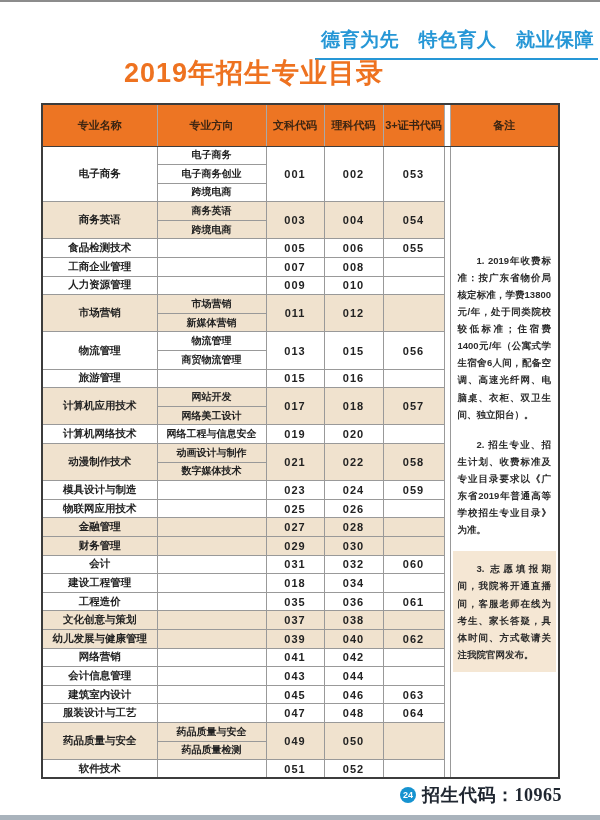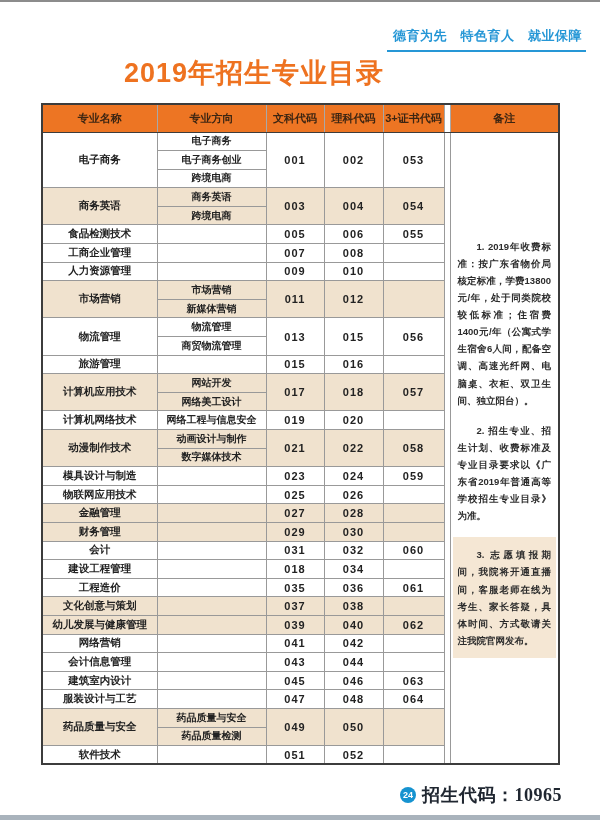--- a/index.html
+++ b/index.html
@@ -8,46 +8,46 @@
     position:relative;
     width:600px; height:820px;
     background:#ffffff;
     overflow:hidden;
     font-family:"Liberation Sans","DejaVu Sans",sans-serif;
   }
   .edge-top { position:absolute; top:0; left:0; width:600px; height:2px; background:#8c8c8c; }
   .edge-bottom { position:absolute; bottom:0; left:0; width:600px; height:5px; background:#a9b3bc; }
 
   .slogan {
-    position:absolute; top:27px; right:14px;
+    position:absolute; top:27px; right:2px;
     min-width:192px;
     padding:0 4px 5px 6px;
     border-bottom:2px solid #2697d6;
-    color:#2697d6; font-size:13px; font-weight:bold;
+    color:#2697d6; font-size:19px; font-weight:bold;
     letter-spacing:0.5px; text-align:left; white-space:nowrap;
   }
   .page-title {
     position:absolute; top:55px; left:0; width:508px;
     text-align:center;
     font-size:27px; font-weight:bold; color:#ee7220; letter-spacing:1px;
   }
 
   table.catalog {
     position:absolute; top:103px; left:41px;
     width:517px;
     border-collapse:collapse; table-layout:fixed;
     border:2px solid #3c3c3c;
   }
   .catalog th, .catalog td {
     border:1px solid #999;
     text-align:center; vertical-align:middle;
     overflow:hidden;
     color:#222;
   }
-  .catalog thead tr { height:28px;margin-left:38px; }
+  .catalog thead tr { height:42px;margin-left:38px; }
   .catalog thead th {
     background:#ed7523;
     color:#3c2512;
     font-size:11px; font-weight:bold;
     border-color:#a8a8a8;
     border-bottom:1.5px solid #3c3c3c;
   }
   .catalog tbody tr { height:18.6px; }
   .name-cell { font-size:10.5px; font-weight:bold; }
   .dir-cell  { font-size:10px;  font-weight:bold; }

